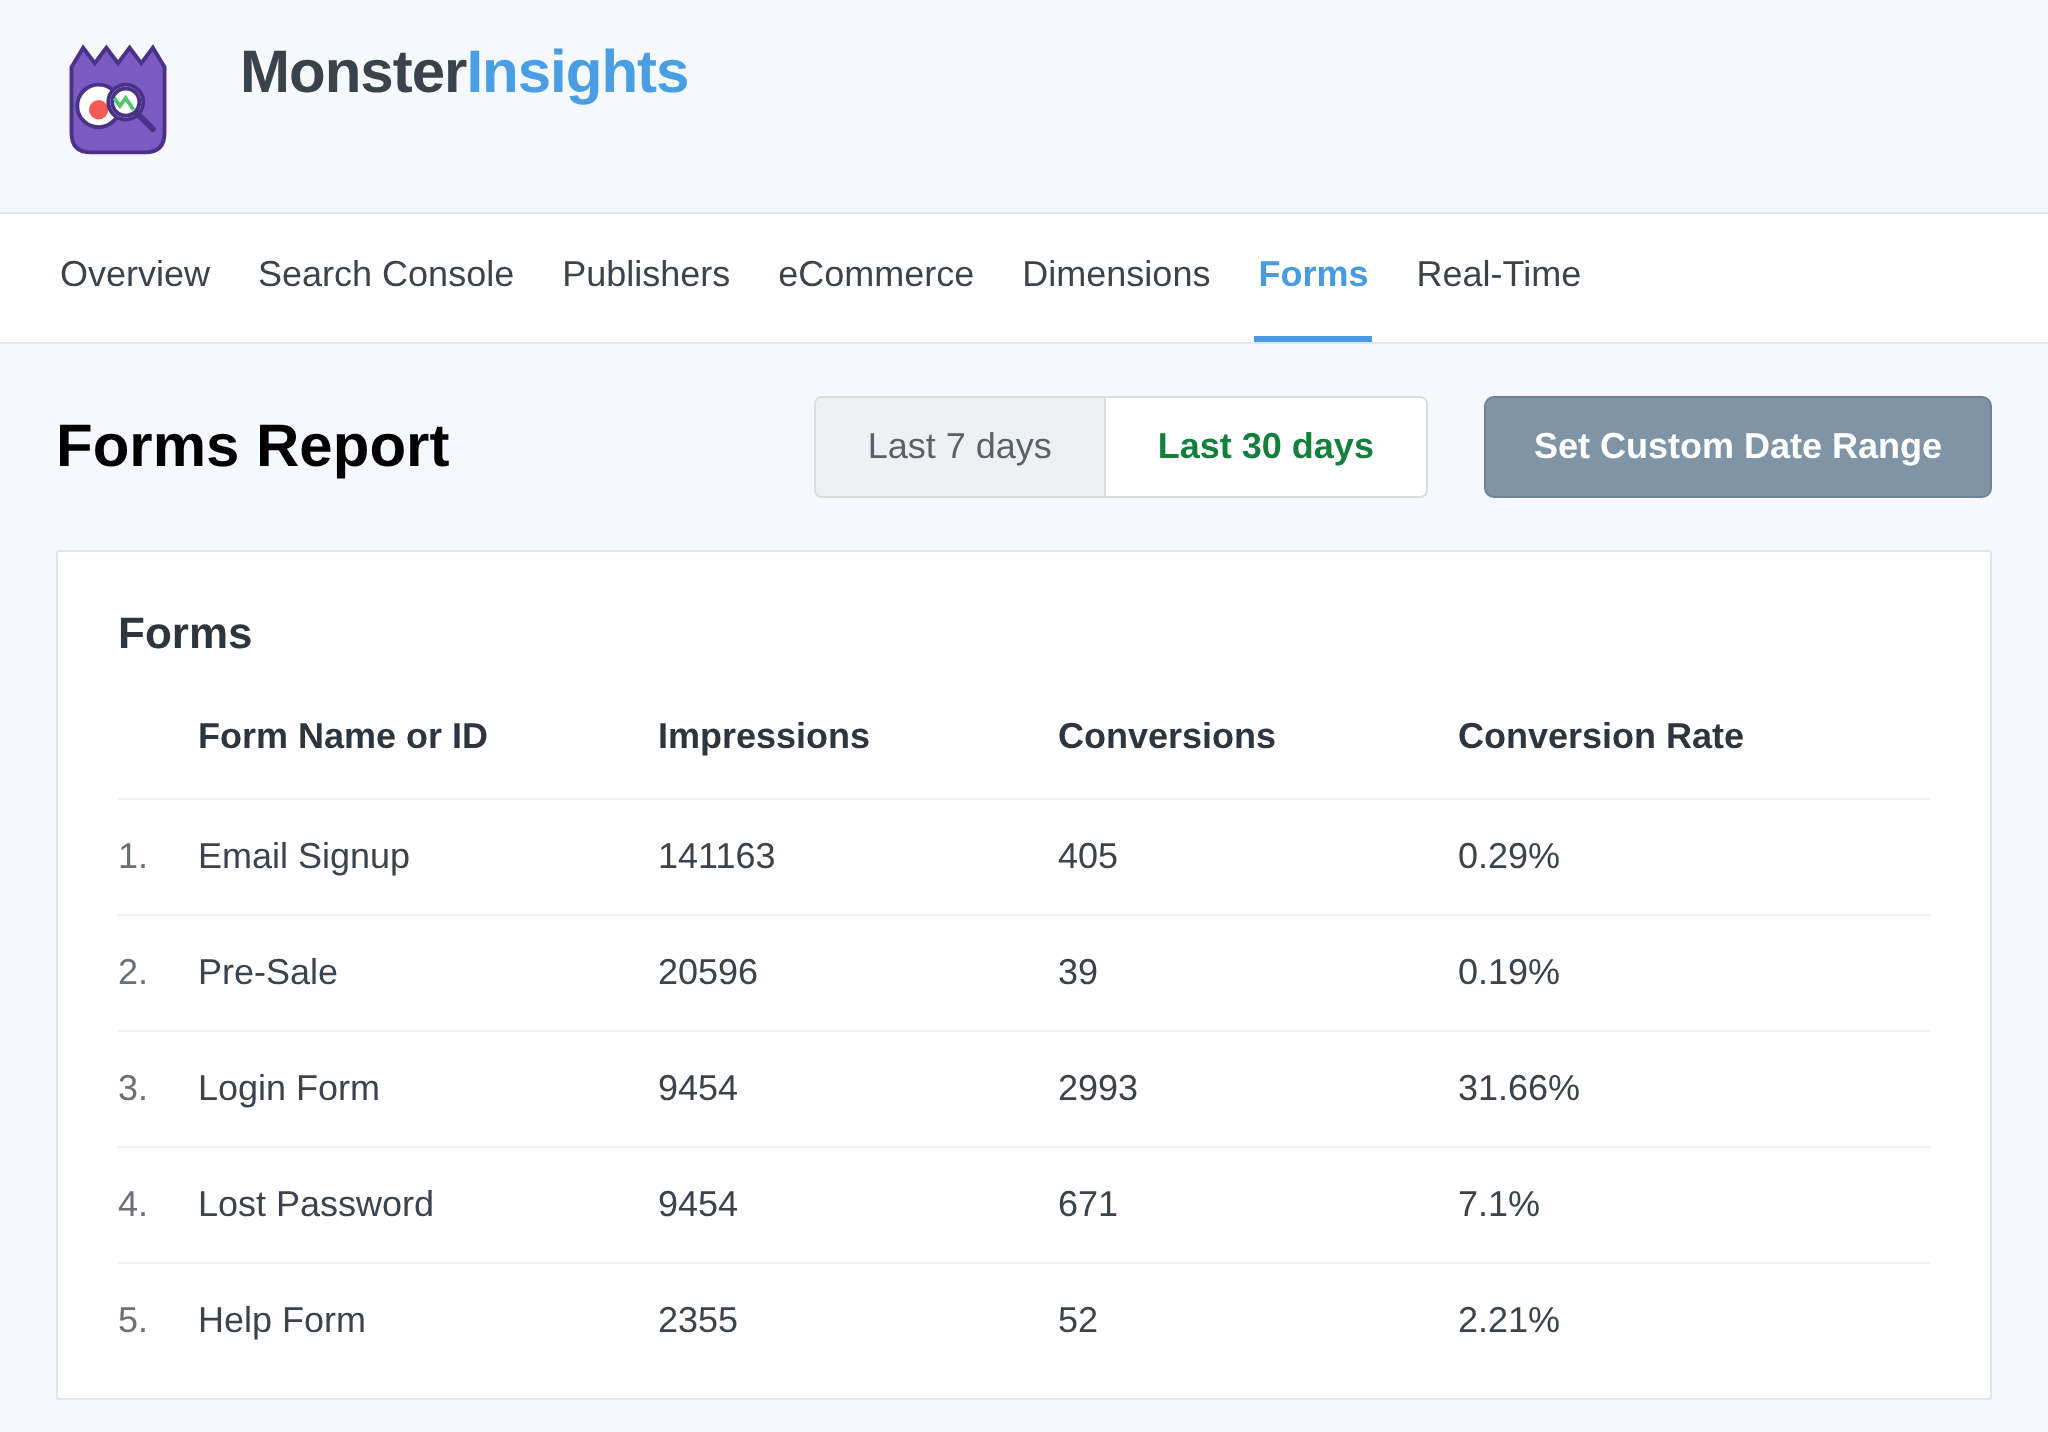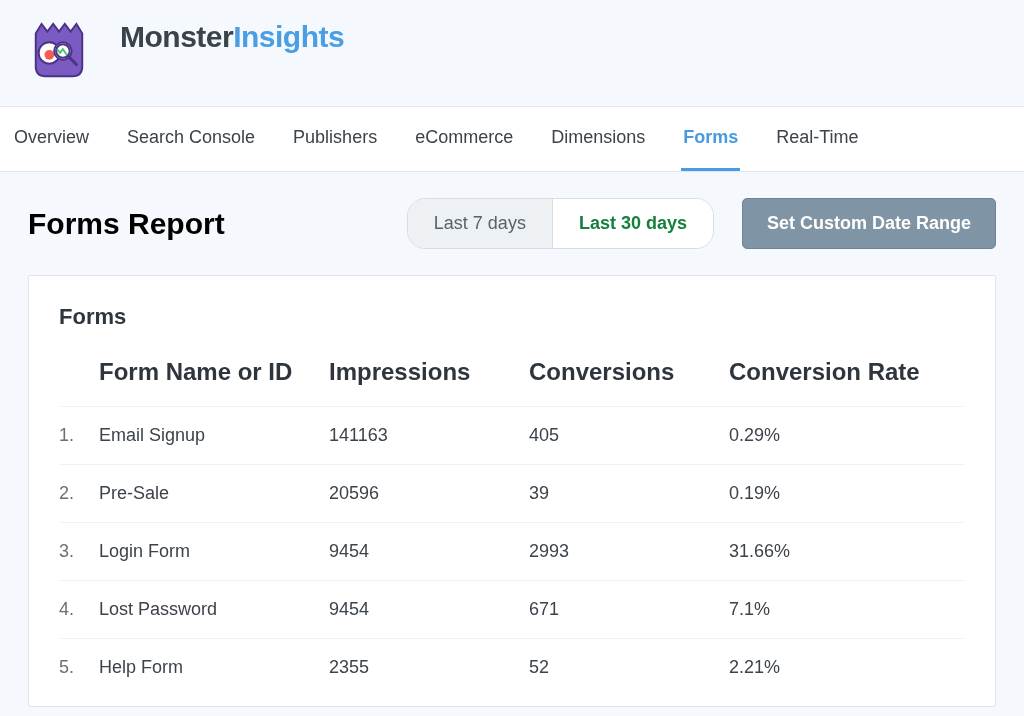--- a/index.html
+++ b/index.html
@@ -25,23 +25,23 @@
   .brand {
     font-size: 30px;
     font-weight: 700;
     letter-spacing: -0.5px;
   }
   .brand .part1 { color: #3a424b; }
   .brand .part2 { color: #4a9ee4; }
   .tabs {
     background: #ffffff;
     border-bottom: 1px solid #e2e6ea;
-    padding: 0 12px;
-    display: flex;
-    gap: 34px;
+    padding: 0 28px;
+    display: flex;
+    gap: 20px;
   }
   .tab {
     padding: 20px 2px 20px 2px;
     font-size: 18px;
     color: #3c434b;
     cursor: pointer;
     border-bottom: 3px solid transparent;
     font-weight: 400;
   }
   .tab.active {
@@ -60,21 +60,21 @@
   .page-title {
     font-size: 30px;
     font-weight: 700;
     color: #000000;
     flex: 0 0 auto;
     margin-right: auto;
   }
   .range-group {
     display: flex;
     border: 1px solid #d9dde1;
-    border-radius: 18px;
+    border-radius: 4px;
     overflow: hidden;
     margin-right: 28px;
   }
   .range-btn {
     padding: 14px 26px;
     font-size: 18px;
     background: #eef1f4;
     color: #5b6168;
     border: none;
     cursor: pointer;
@@ -102,21 +102,21 @@
     padding: 28px 30px 10px 30px;
   }
   .card-title {
     font-size: 22px;
     font-weight: 700;
     color: #2e353d;
     margin-bottom: 28px;
   }
   .table-head {
     display: flex;
-    font-size: 24px;
+    font-size: 18px;
     font-weight: 700;
     color: #2e353d;
     padding-bottom: 20px;
     align-items: center;
   }
   .col-num   { width: 40px; flex: 0 0 40px; }
   .col-name  { width: 230px; flex: 0 0 230px; }
   .col-imp   { width: 200px; flex: 0 0 200px; }
   .col-conv  { width: 200px; flex: 0 0 200px; }
   .col-rate  { flex: 1; }

